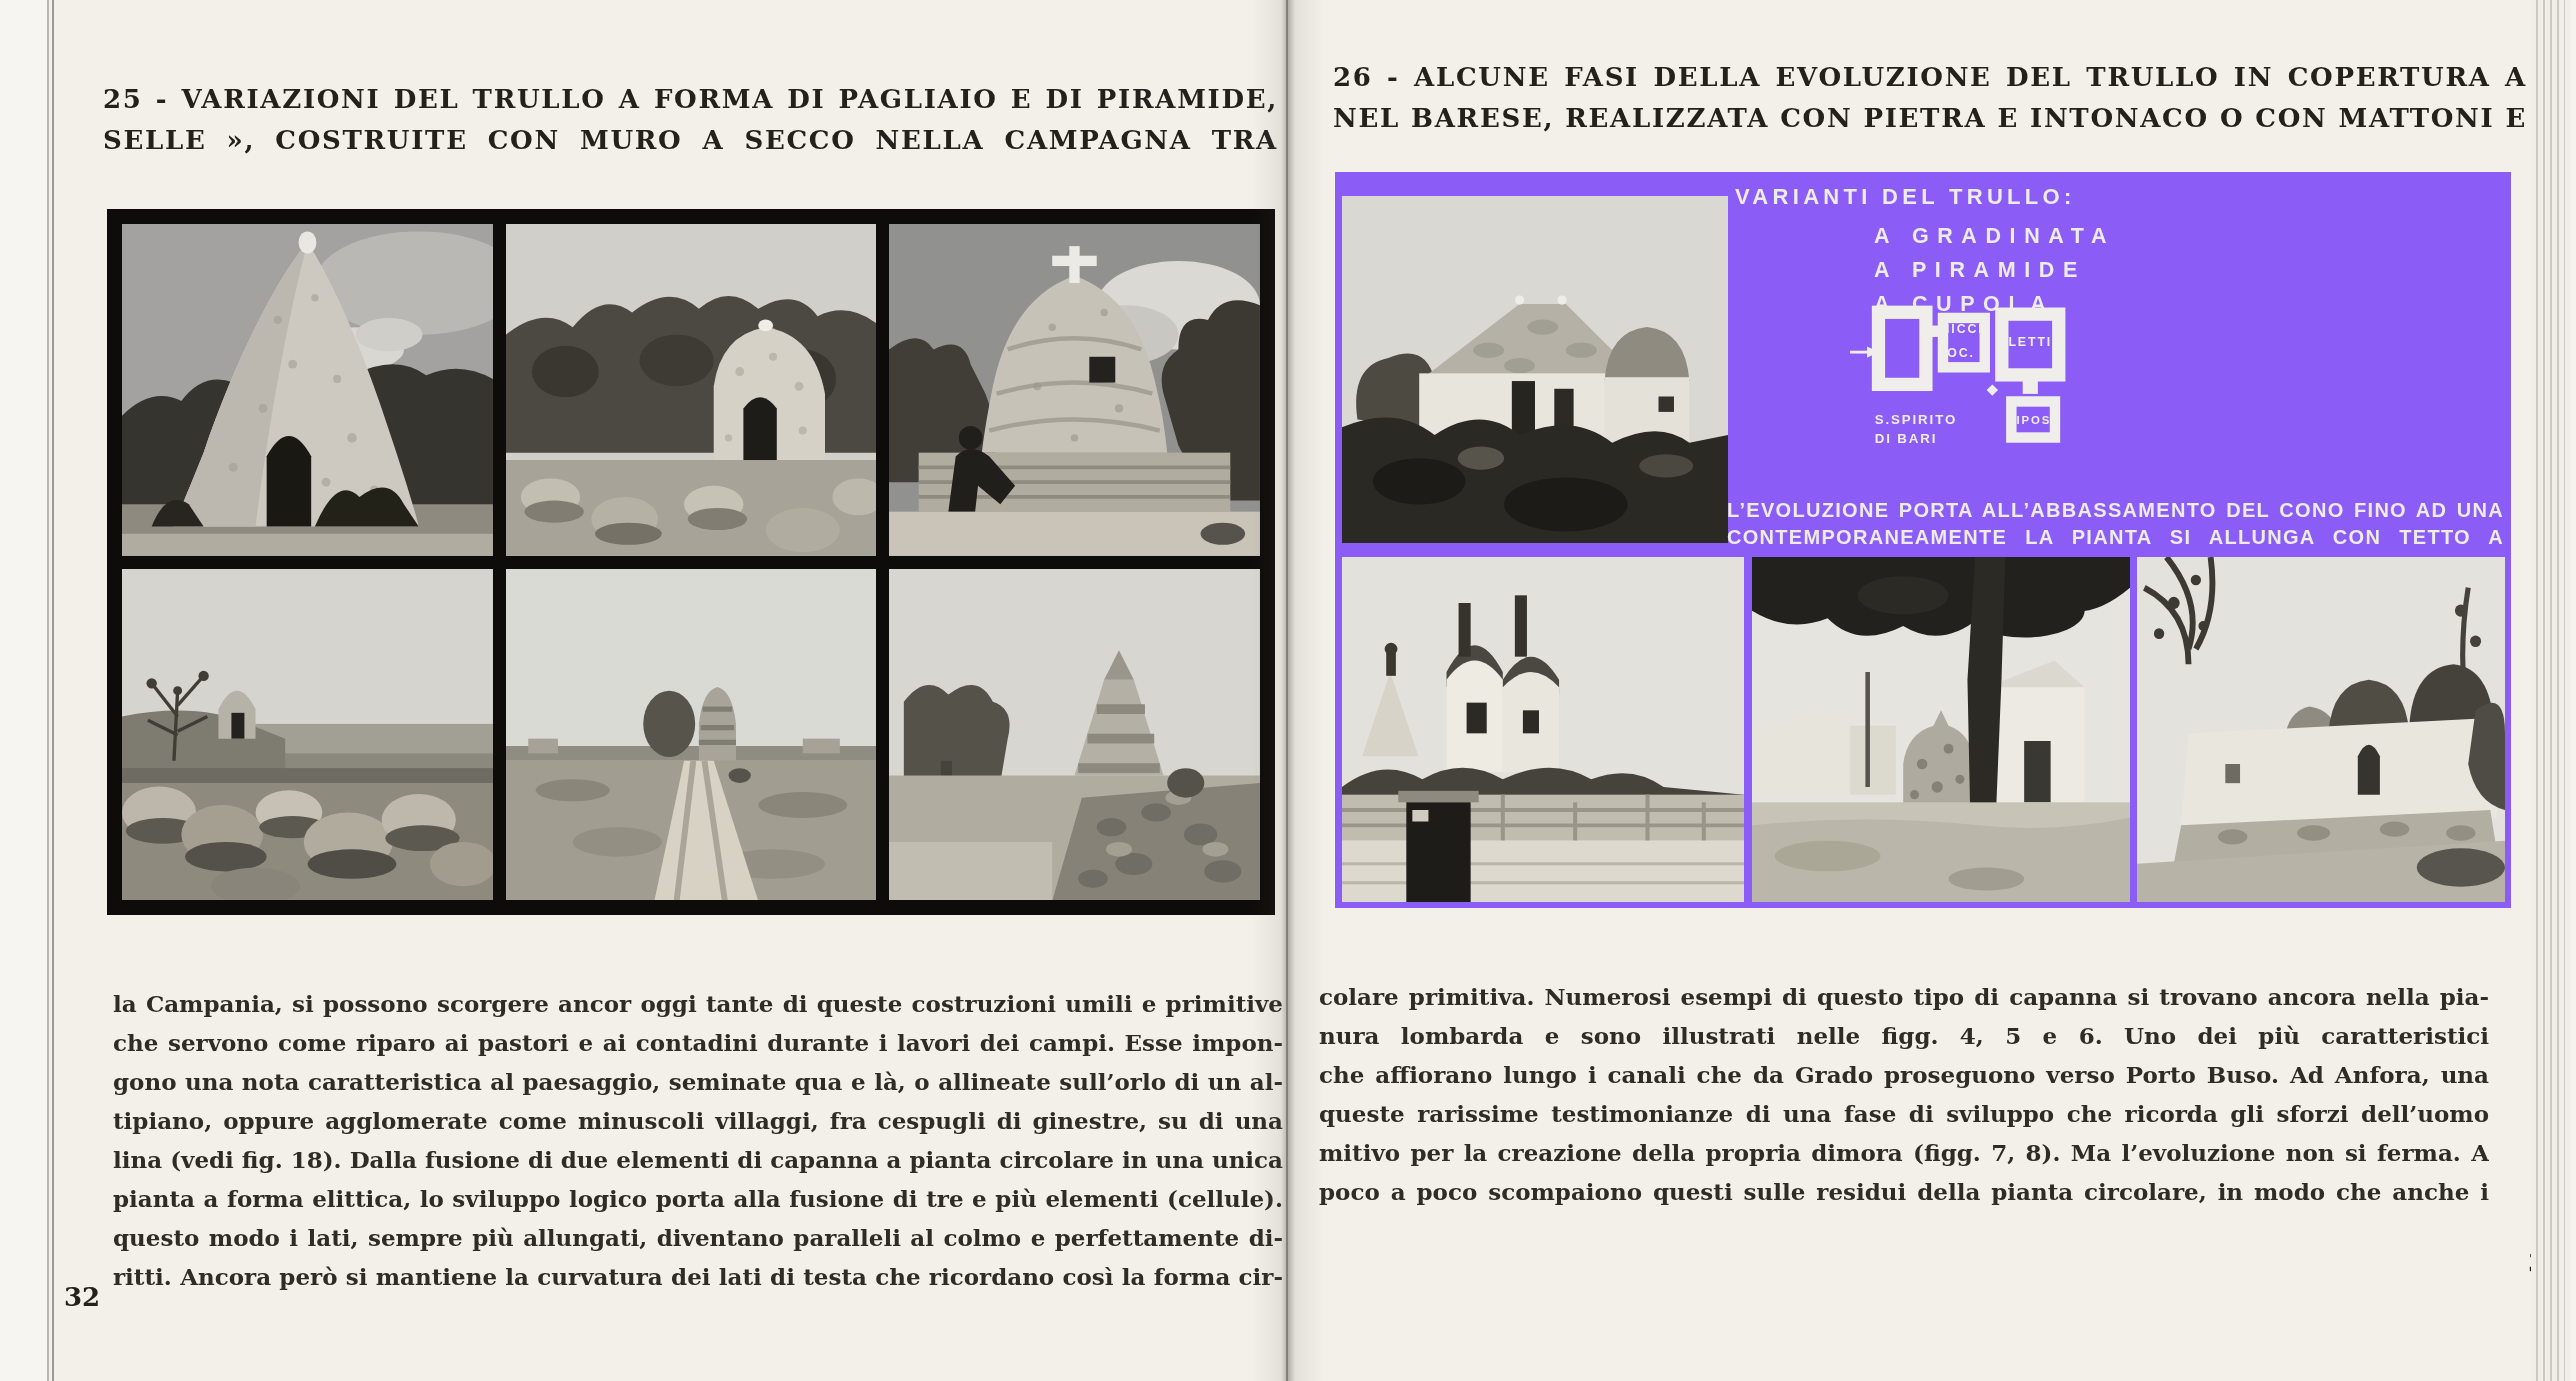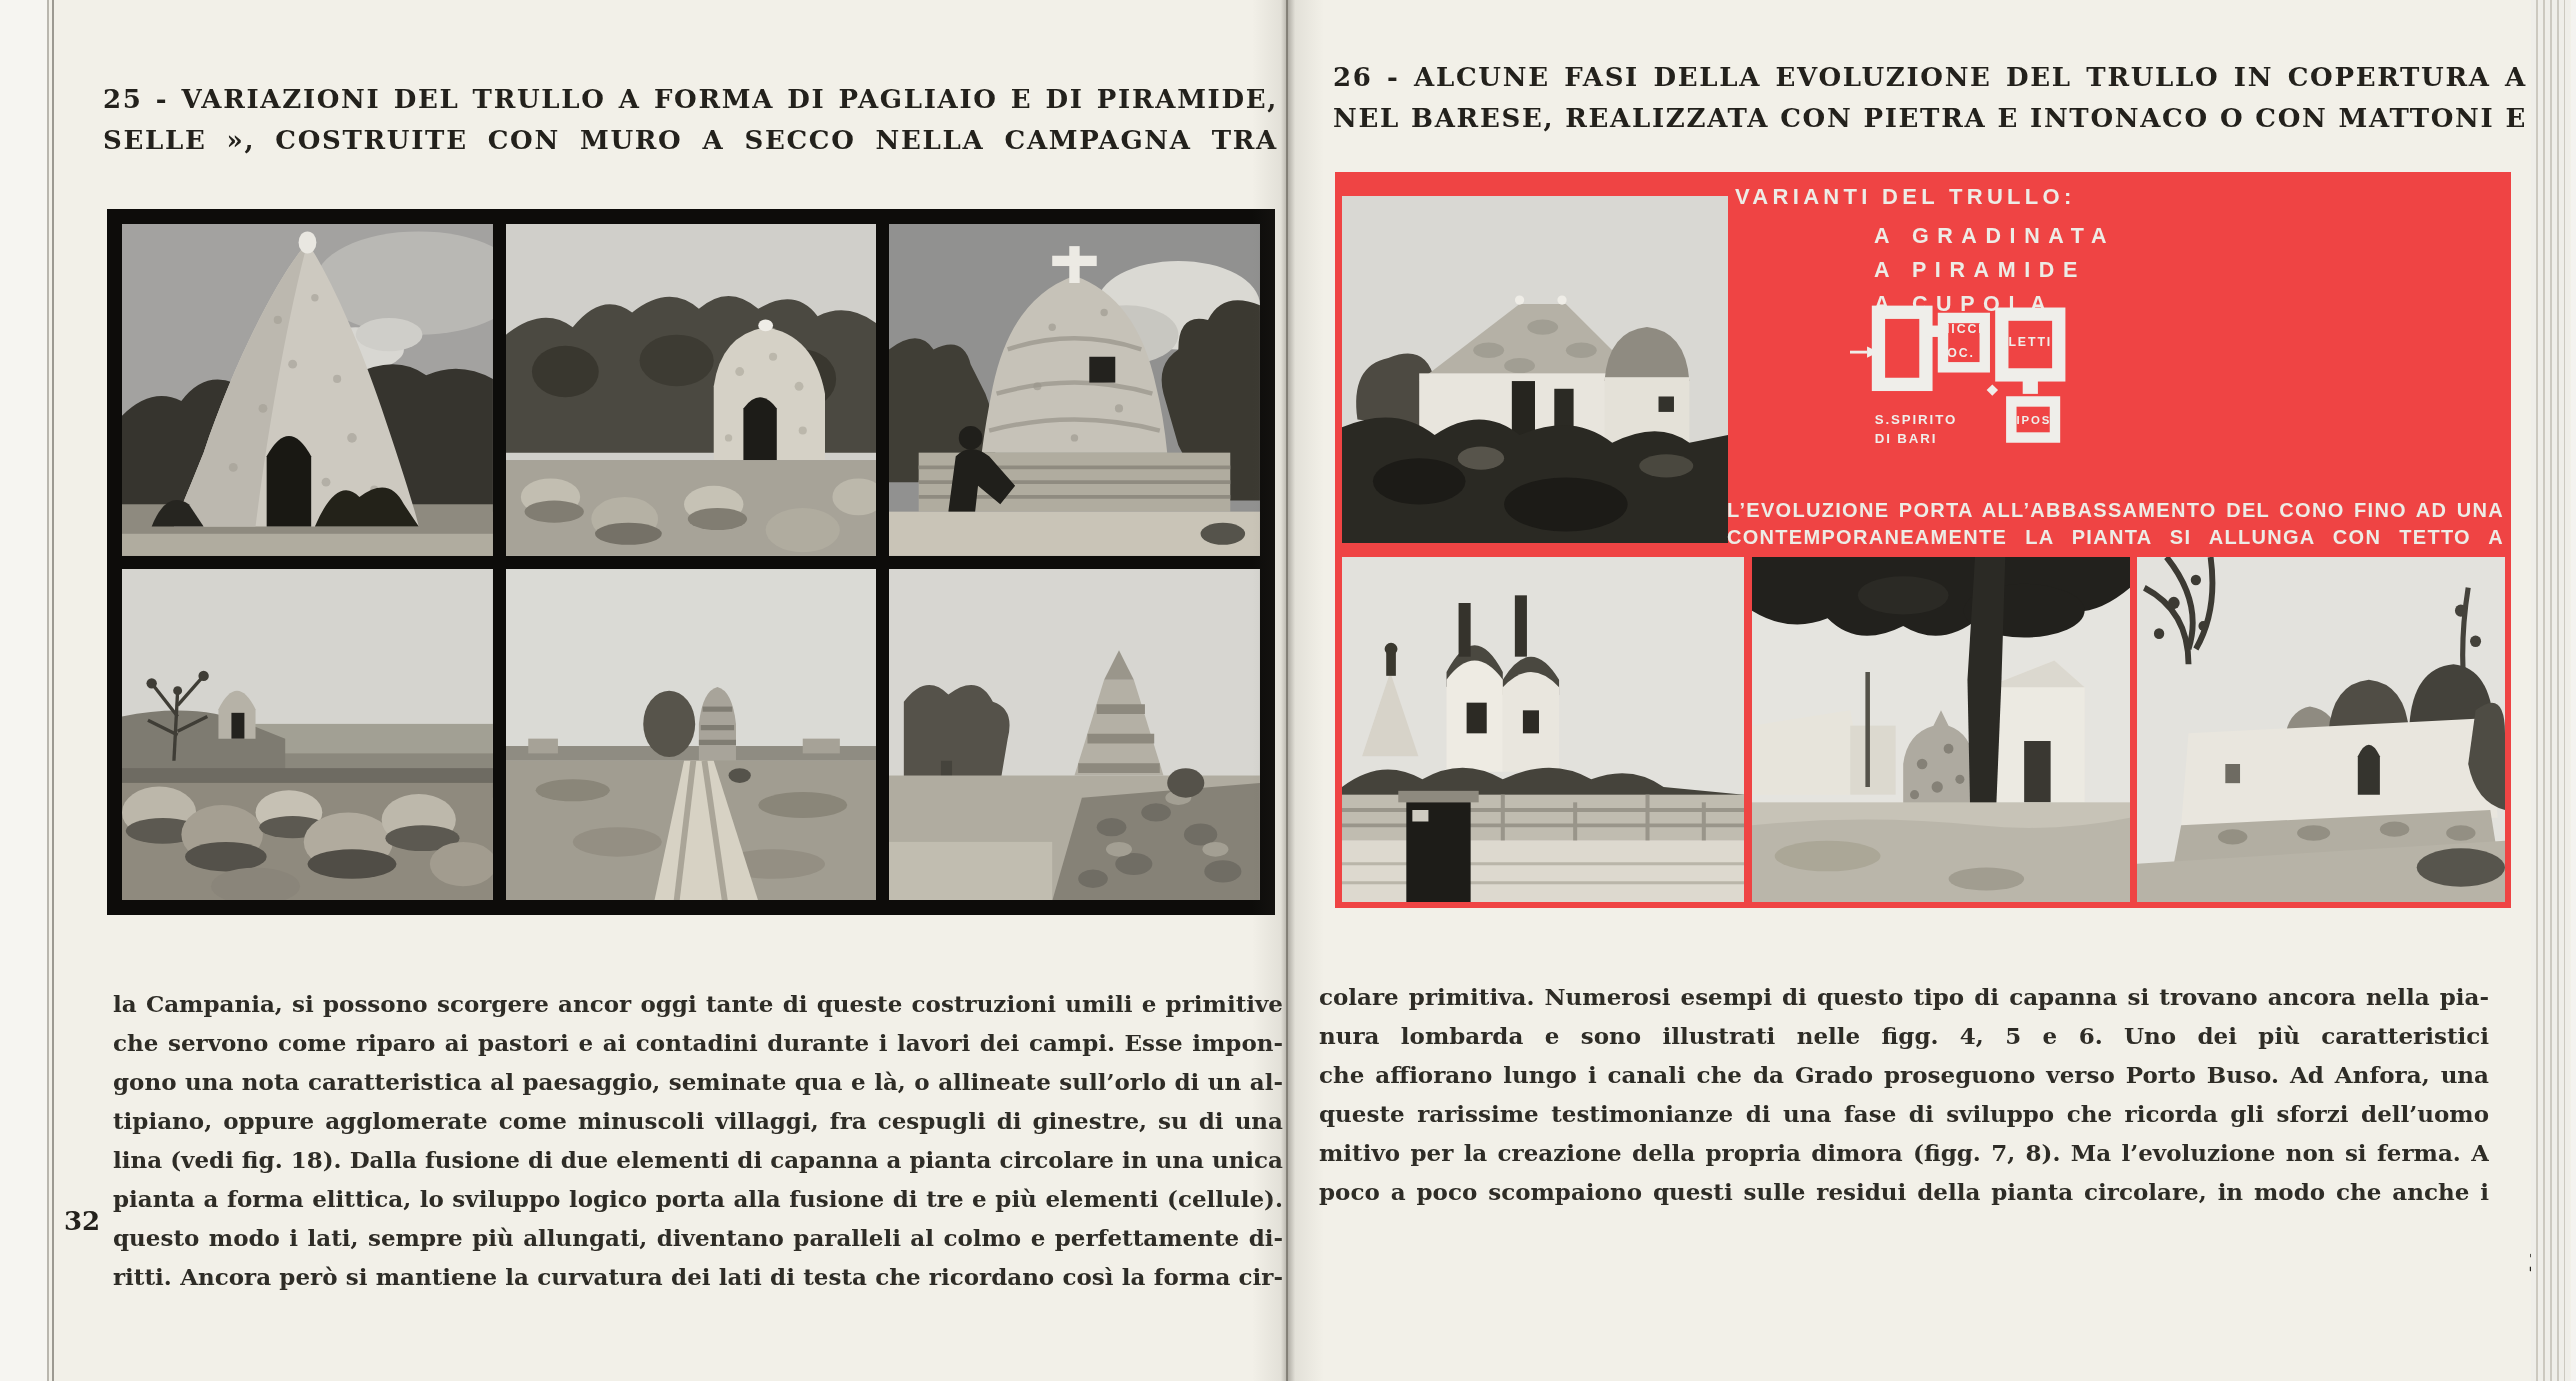--- a/index.html
+++ b/index.html
@@ -22,21 +22,21 @@
   .cap-line{text-align:justify;text-align-last:justify;white-space:normal;height:41px;overflow:hidden;}
   .bodytext{position:absolute;font-size:23px;line-height:39px;font-weight:600;color:#2e2c26;}
   .body-line{text-align:justify;text-align-last:justify;height:39px;overflow:hidden;}
   .pagenum{position:absolute;font-weight:bold;font-size:26px;color:#23211c;}
   
   .photogrid{position:absolute;left:107px;top:209px;width:1168px;height:706px;background:#0d0c0a;
              display:grid;grid-template-columns:1fr 1fr 1fr;grid-template-rows:1fr 1fr;
              gap:13px;padding:14.6px;box-sizing:border-box;}
   .ph{margin:0;overflow:hidden;background:#777;}
   .ph svg{display:block;width:100%;height:100%;}
-  .montage{position:absolute;left:1335px;top:172px;width:1176px;height:736px;background:#ef4444;}
+  .montage{position:absolute;left:1335px;top:172px;width:1176px;height:736px;background:#8b5cf6;}
   .m-photo{position:absolute;overflow:hidden;}
   .m-photo svg{display:block;width:100%;height:100%;}
   .panel-title{position:absolute;left:400px;top:12px;font-family:"Liberation Sans",sans-serif;
                font-weight:bold;font-size:22px;letter-spacing:4.3px;color:#edece6;white-space:nowrap;}
   .variants{position:absolute;left:539px;top:47px;font-family:"Liberation Sans",sans-serif;
             font-weight:bold;font-size:21.5px;color:#edece6;}
   .variants .line{height:34px;line-height:34px;letter-spacing:8.6px;white-space:nowrap;}
   .plan{position:absolute;left:515px;top:125px;width:223px;height:152px;}
   .plan text{font-family:"Liberation Sans",sans-serif;font-weight:bold;fill:#efeeea;letter-spacing:2px;}
   .evolution{position:absolute;left:392px;top:325px;width:777px;font-family:"Liberation Sans",sans-serif;
@@ -257,21 +257,21 @@
     <div class="bodytext" style="left:113px;top:984px;width:1170px;">
         <div class="body-line">la Campania, si possono scorgere ancor oggi tante di queste costruzioni umili e primitive</div>
         <div class="body-line">che servono come riparo ai pastori e ai contadini durante i lavori dei campi. Esse impon-</div>
         <div class="body-line">gono una nota caratteristica al paesaggio, seminate qua e là, o allineate sull’orlo di un al-</div>
         <div class="body-line">tipiano, oppure agglomerate come minuscoli villaggi, fra cespugli di ginestre, su di una col-</div>
         <div class="body-line">lina (vedi fig. 18). Dalla fusione di due elementi di capanna a pianta circolare in una unica</div>
         <div class="body-line">pianta a forma elittica, lo sviluppo logico porta alla fusione di tre e più elementi (cellule). In</div>
         <div class="body-line">questo modo i lati, sempre più allungati, diventano paralleli al colmo e perfettamente di-</div>
         <div class="body-line">ritti. Ancora però si mantiene la curvatura dei lati di testa che ricordano così la forma cir-</div>
       </div>
-    <div class="pagenum" style="left:64px;top:1206px;">32</div>
+    <div class="pagenum" style="left:64px;top:1282px;">32</div>
   </section>
 
   <section>
     <div class="caption" style="left:1333px;top:57px;width:1194px;">
       <div class="cap-line">26 - ALCUNE FASI DELLA EVOLUZIONE DEL TRULLO IN COPERTURA A CUPOLA</div>
       <div class="cap-line">NEL BARESE, REALIZZATA CON PIETRA E INTONACO O CON MATTONI E MALTA</div>
     </div>
 
     <div class="montage">
 

